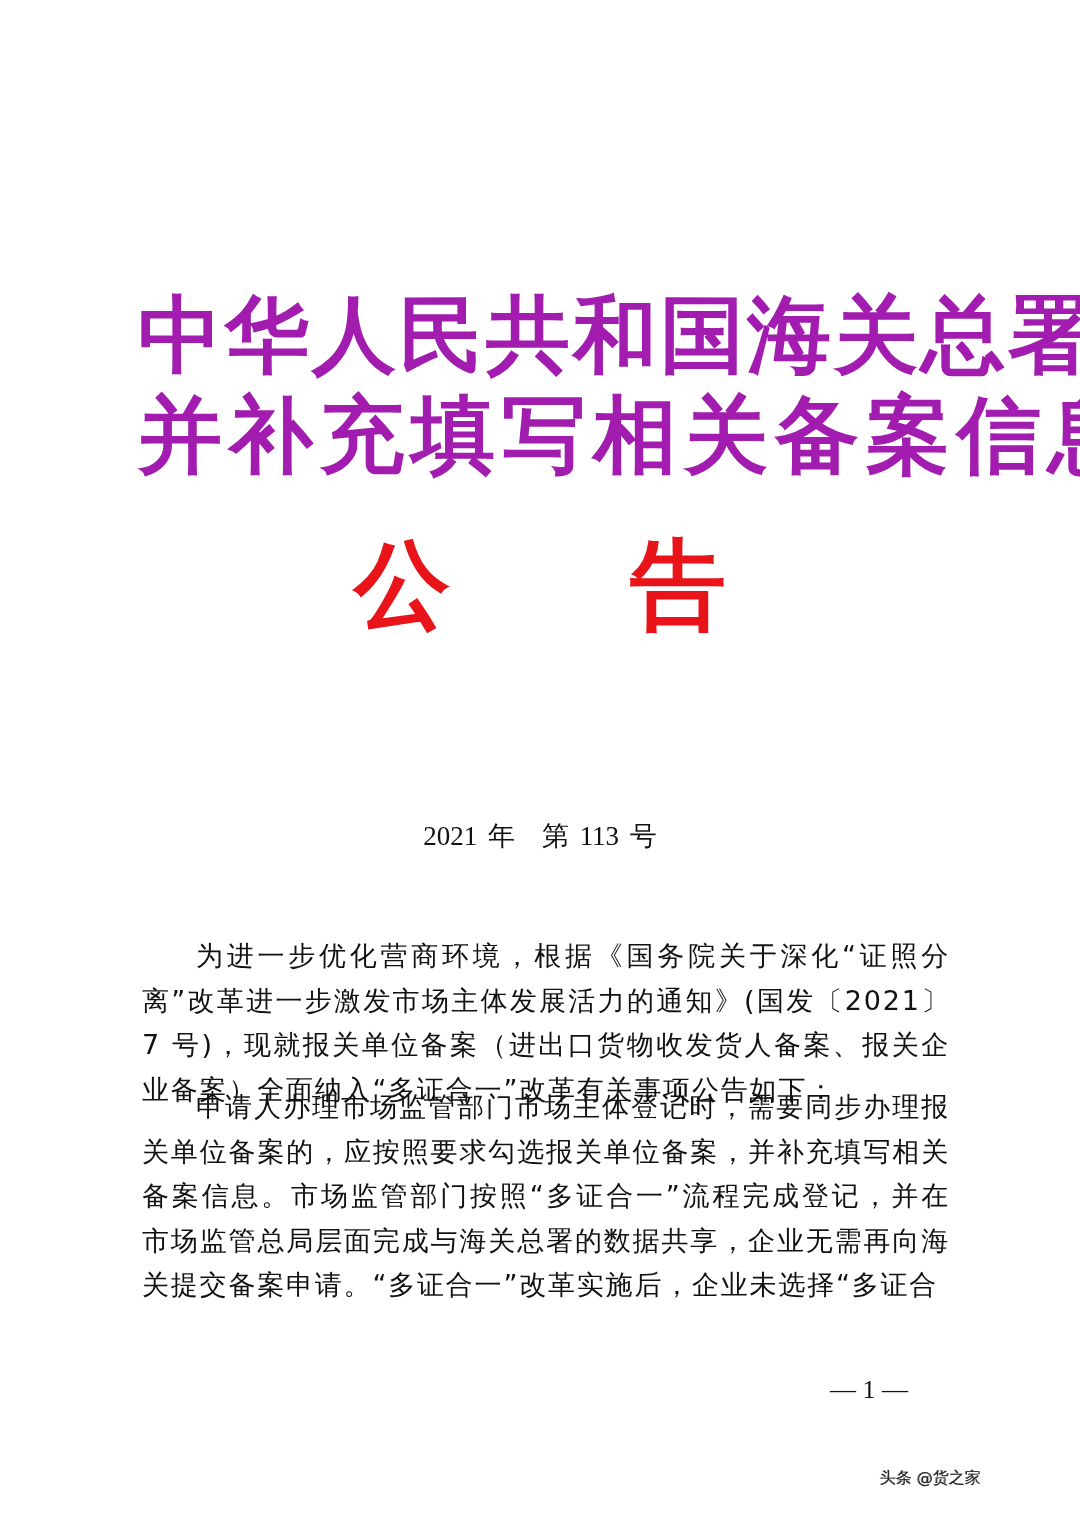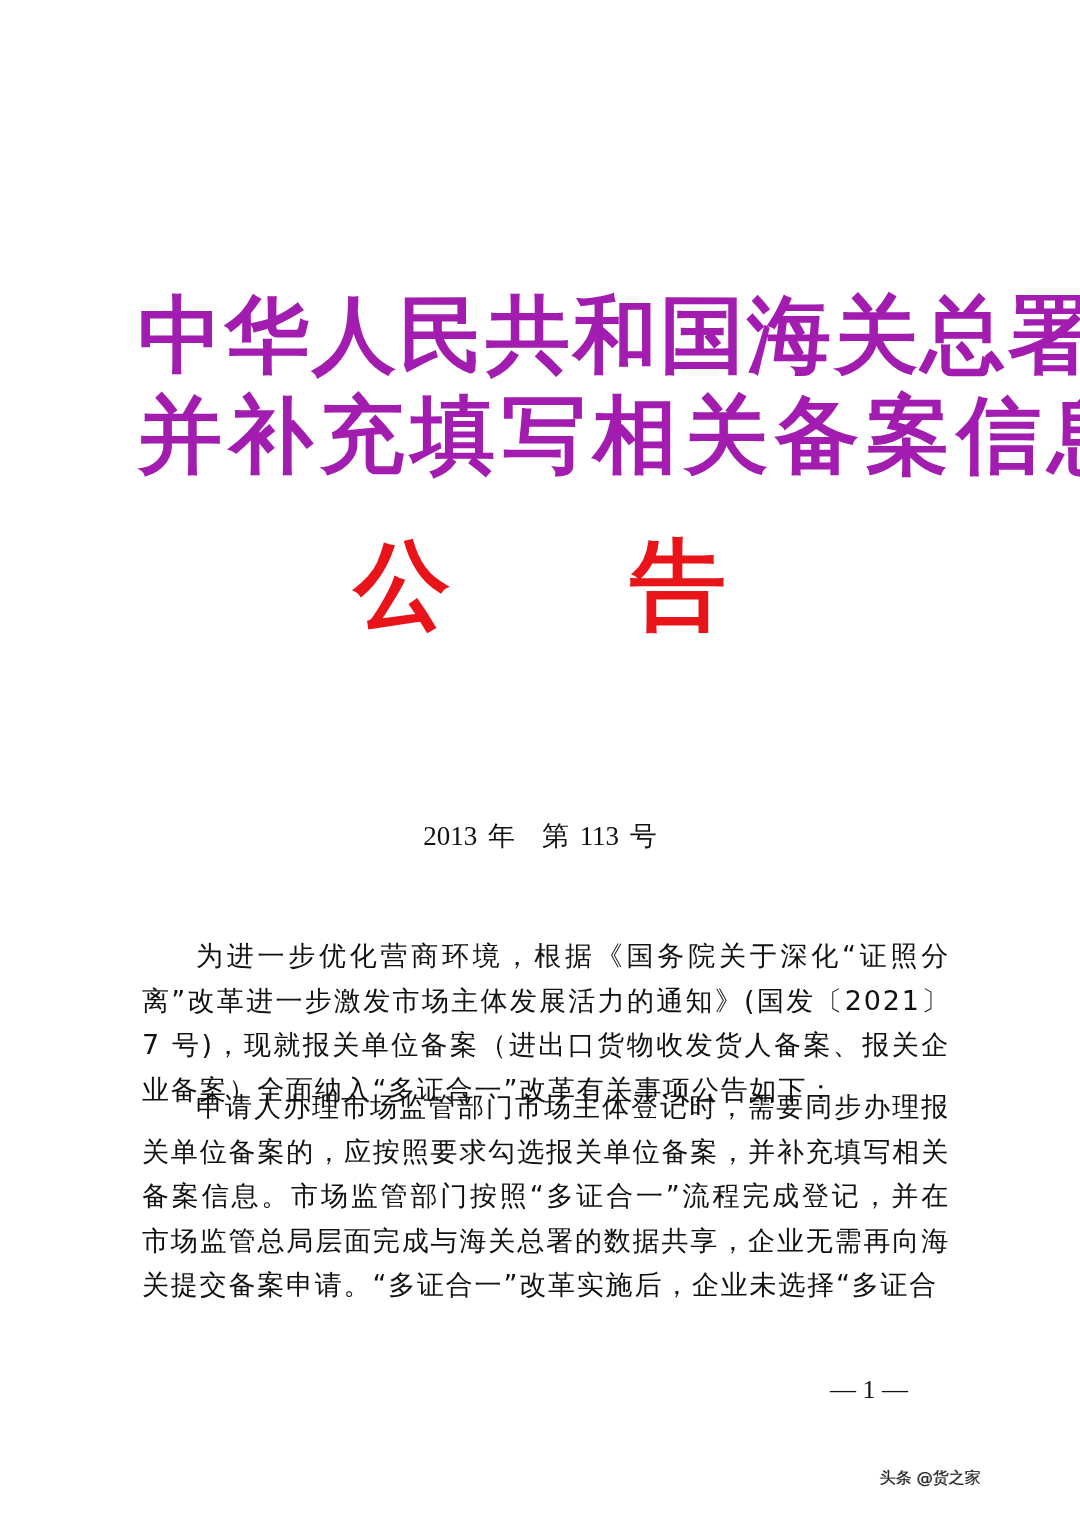--- a/index.html
+++ b/index.html
@@ -51,21 +51,21 @@
 </head>
 <body>
 
 <div class="issuer l1">中华人民共和国海关总署</div>
 <div class="issuer l2">并补充填写相关备案信息</div>
 
 <div class="title">
   <span>公</span><span class="gap"></span><span>告</span>
 </div>
 
-<div class="docno">2013 年　第 113 号</div>
+<div class="docno">2021 年　第 113 号</div>
 
 <div class="body-text p1">
   <p>为进一步优化营商环境，根据《国务院关于深化“证照分离”改革进一步激发市场主体发展活力的通知》(国发〔2021〕7 号)，现就报关单位备案（进出口货物收发货人备案、报关企业备案）全面纳入“多证合一”改革有关事项公告如下：</p>
 </div>
 
 <div class="body-text p2">
   <p>申请人办理市场监管部门市场主体登记时，需要同步办理报关单位备案的，应按照要求勾选报关单位备案，并补充填写相关备案信息。市场监管部门按照“多证合一”流程完成登记，并在市场监管总局层面完成与海关总署的数据共享，企业无需再向海关提交备案申请。“多证合一”改革实施后，企业未选择“多证合</p>
 </div>
 
 <div class="pageno">— 1 —</div>

